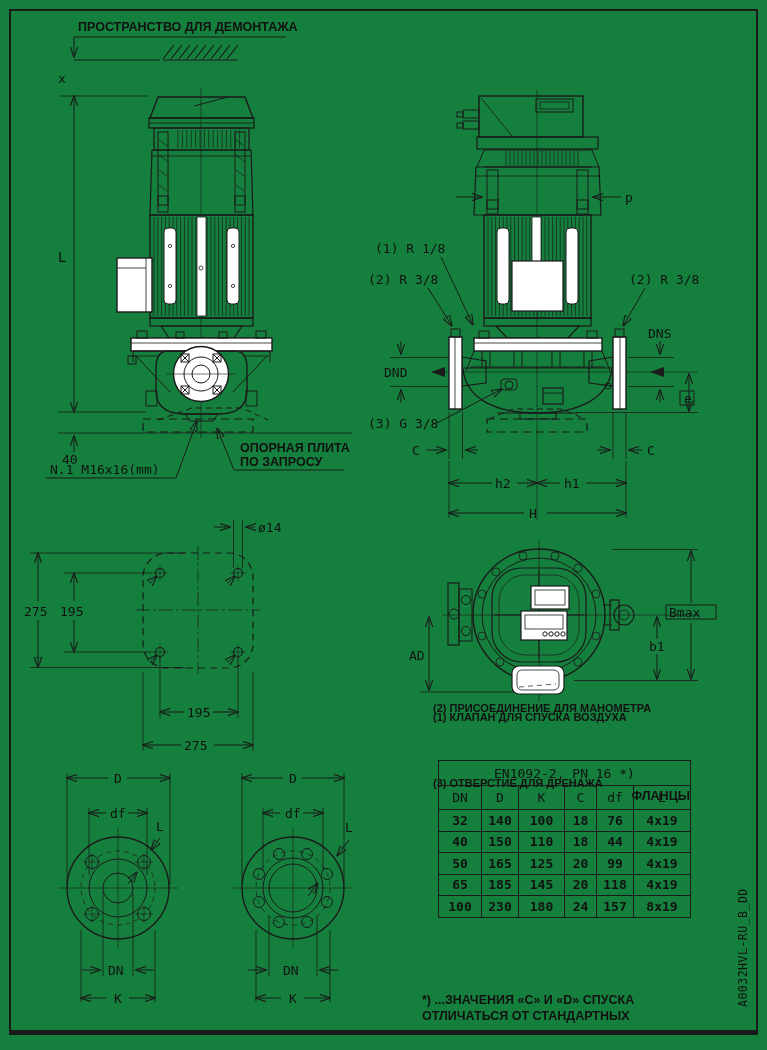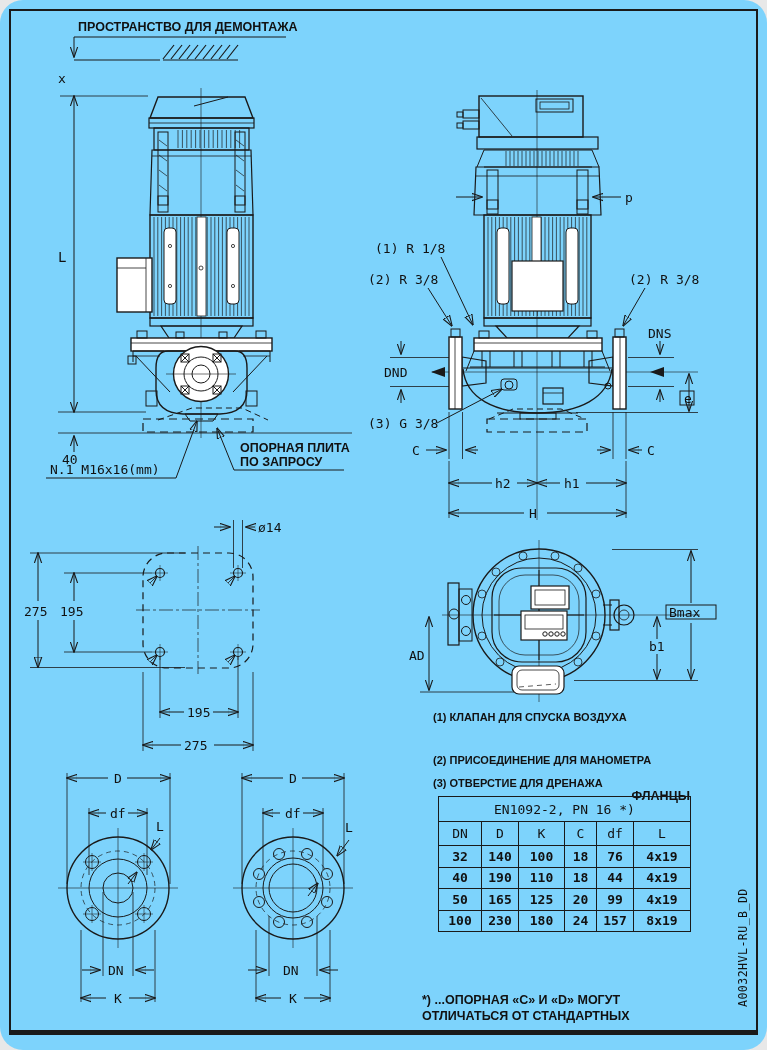--- a/index.html
+++ b/index.html
@@ -1,33 +1,33 @@
 <!DOCTYPE html>
 <html><head>
 <meta charset="utf-8">
 <style>
   html,body{margin:0;padding:0;background:#e8e8e8;}
-  .page{position:relative;width:767px;height:1050px;background:#7dd3fc;overflow:hidden;
-        font-family:"Liberation Sans",sans-serif;border-radius:23px;}
+  .page{position:relative;width:767px;height:1050px;background:#15803d;overflow:hidden;
+        font-family:"Liberation Sans",sans-serif;}
   .frame{position:absolute;left:9px;top:9px;width:749px;height:1026px;
          border:2px solid #1a1a1a;border-bottom:5px solid #1a1a1a;box-sizing:border-box;}
   svg{position:absolute;left:0;top:0;}
   svg line,svg path,svg rect,svg circle,svg polyline{stroke:#1a1a1a;fill:none;}
   svg polygon{fill:#1a1a1a;stroke:none;}
   .s13{stroke-width:1.4}.s12{stroke-width:1.2}.s1{stroke-width:1}
   .s08{stroke-width:.8}.s07{stroke-width:.7}.s06{stroke-width:.6}.s05{stroke-width:.55}
   .fillw{fill:#fff}
   svg text{fill:#111;stroke:none;}
   .cad{font-family:"DejaVu Sans Mono",monospace;font-size:13px;}
   .cad14{font-family:"DejaVu Sans Mono",monospace;font-size:14px;}
   .rus{font-family:"Liberation Sans",sans-serif;font-weight:bold;font-size:12.5px;}
   .note{position:absolute;font-weight:bold;font-size:11px;color:#111;white-space:nowrap;}
   .caption{position:absolute;left:438px;top:789px;width:252px;text-align:right;
            font-weight:bold;font-size:12.5px;color:#111;}
-  table.fl{position:absolute;left:438px;top:796px;border-collapse:collapse;
+  table.fl{position:absolute;left:438px;top:760px;border-collapse:collapse;
            font-family:"DejaVu Sans Mono",monospace;font-size:13px;color:#111;}
   table.fl td,table.fl th{border:1.6px solid #1a1a1a;text-align:center;padding:0;
            font-weight:normal;}
   table.fl .title td{height:24px;}
   table.fl .head th{height:23px;}
   table.fl tbody td{height:20.5px;font-weight:bold;}
   .c-dn{width:42px}.c-d{width:36px}.c-k{width:45px}.c-c{width:31px}.c-df{width:36px}.c-l{width:56px}
   .footnote{position:absolute;left:422px;font-weight:bold;font-size:12.5px;color:#111;white-space:nowrap;}
   .doccode{position:absolute;left:736px;top:1007px;transform:rotate(-90deg);transform-origin:0 0;
            font-family:"DejaVu Sans Mono",monospace;font-size:11.5px;color:#111;white-space:nowrap;
@@ -570,21 +570,21 @@
       <text class="cad" x="283" y="975">DN</text>
       <line class="s08" x1="256" y1="930" x2="256" y2="1002"></line>
       <line class="s08" x1="330" y1="930" x2="330" y2="1002"></line>
       <line class="s1" x1="256" y1="998" x2="281" y2="998" marker-start="url(#ar)"></line>
       <line class="s1" x1="304" y1="998" x2="330" y2="998" marker-end="url(#ar)"></line>
       <text class="cad" x="289" y="1003">K</text>
     </g>
   </svg>
 
   <div class="note" style="left:433px;top:711px">(1) КЛАПАН ДЛЯ СПУСКА ВОЗДУХА</div>
-  <div class="note" style="left:433px;top:754px">(2) ПРИСОЕДИНЕНИЕ ДЛЯ МАНОМЕТРА</div>
+  <div class="note" style="left:433px;top:702px">(2) ПРИСОЕДИНЕНИЕ ДЛЯ МАНОМЕТРА</div>
   <div class="note" style="left:433px;top:777px">(3) ОТВЕРСТИЕ ДЛЯ ДРЕНАЖА</div>
   <div class="caption">ФЛАНЦЫ</div>
 
   <table class="fl">
     <thead>
       <tr class="title">
         <td colspan="6">EN1092-2, PN 16 *)</td>
       </tr>
       <tr class="head">
         <th class="c-dn">DN</th>
@@ -599,41 +599,49 @@
         <tr>
           <td>32</td>
           <td>140</td>
           <td>100</td>
           <td>18</td>
           <td>76</td>
           <td>4x19</td>
         </tr>
         <tr>
           <td>40</td>
-          <td>190</td>
+          <td>150</td>
           <td>110</td>
           <td>18</td>
           <td>44</td>
           <td>4x19</td>
         </tr>
         <tr>
           <td>50</td>
           <td>165</td>
           <td>125</td>
           <td>20</td>
           <td>99</td>
           <td>4x19</td>
         </tr>
         <tr>
+          <td>65</td>
+          <td>185</td>
+          <td>145</td>
+          <td>20</td>
+          <td>118</td>
+          <td>4x19</td>
+        </tr>
+        <tr>
           <td>100</td>
           <td>230</td>
           <td>180</td>
           <td>24</td>
           <td>157</td>
           <td>8x19</td>
         </tr>
       </tbody>
   </table>
 
-  <div class="footnote" style="top:993px">*) ...ОПОРНАЯ «C» И «D» МОГУТ</div>
+  <div class="footnote" style="top:993px">*) ...ЗНАЧЕНИЯ «C» И «D» СПУСКА</div>
   <div class="footnote" style="top:1009px">ОТЛИЧАТЬСЯ ОТ СТАНДАРТНЫХ</div>
   <div class="doccode">A0032HVL-RU_B_DD</div>
 </div>
 
 </body></html>

